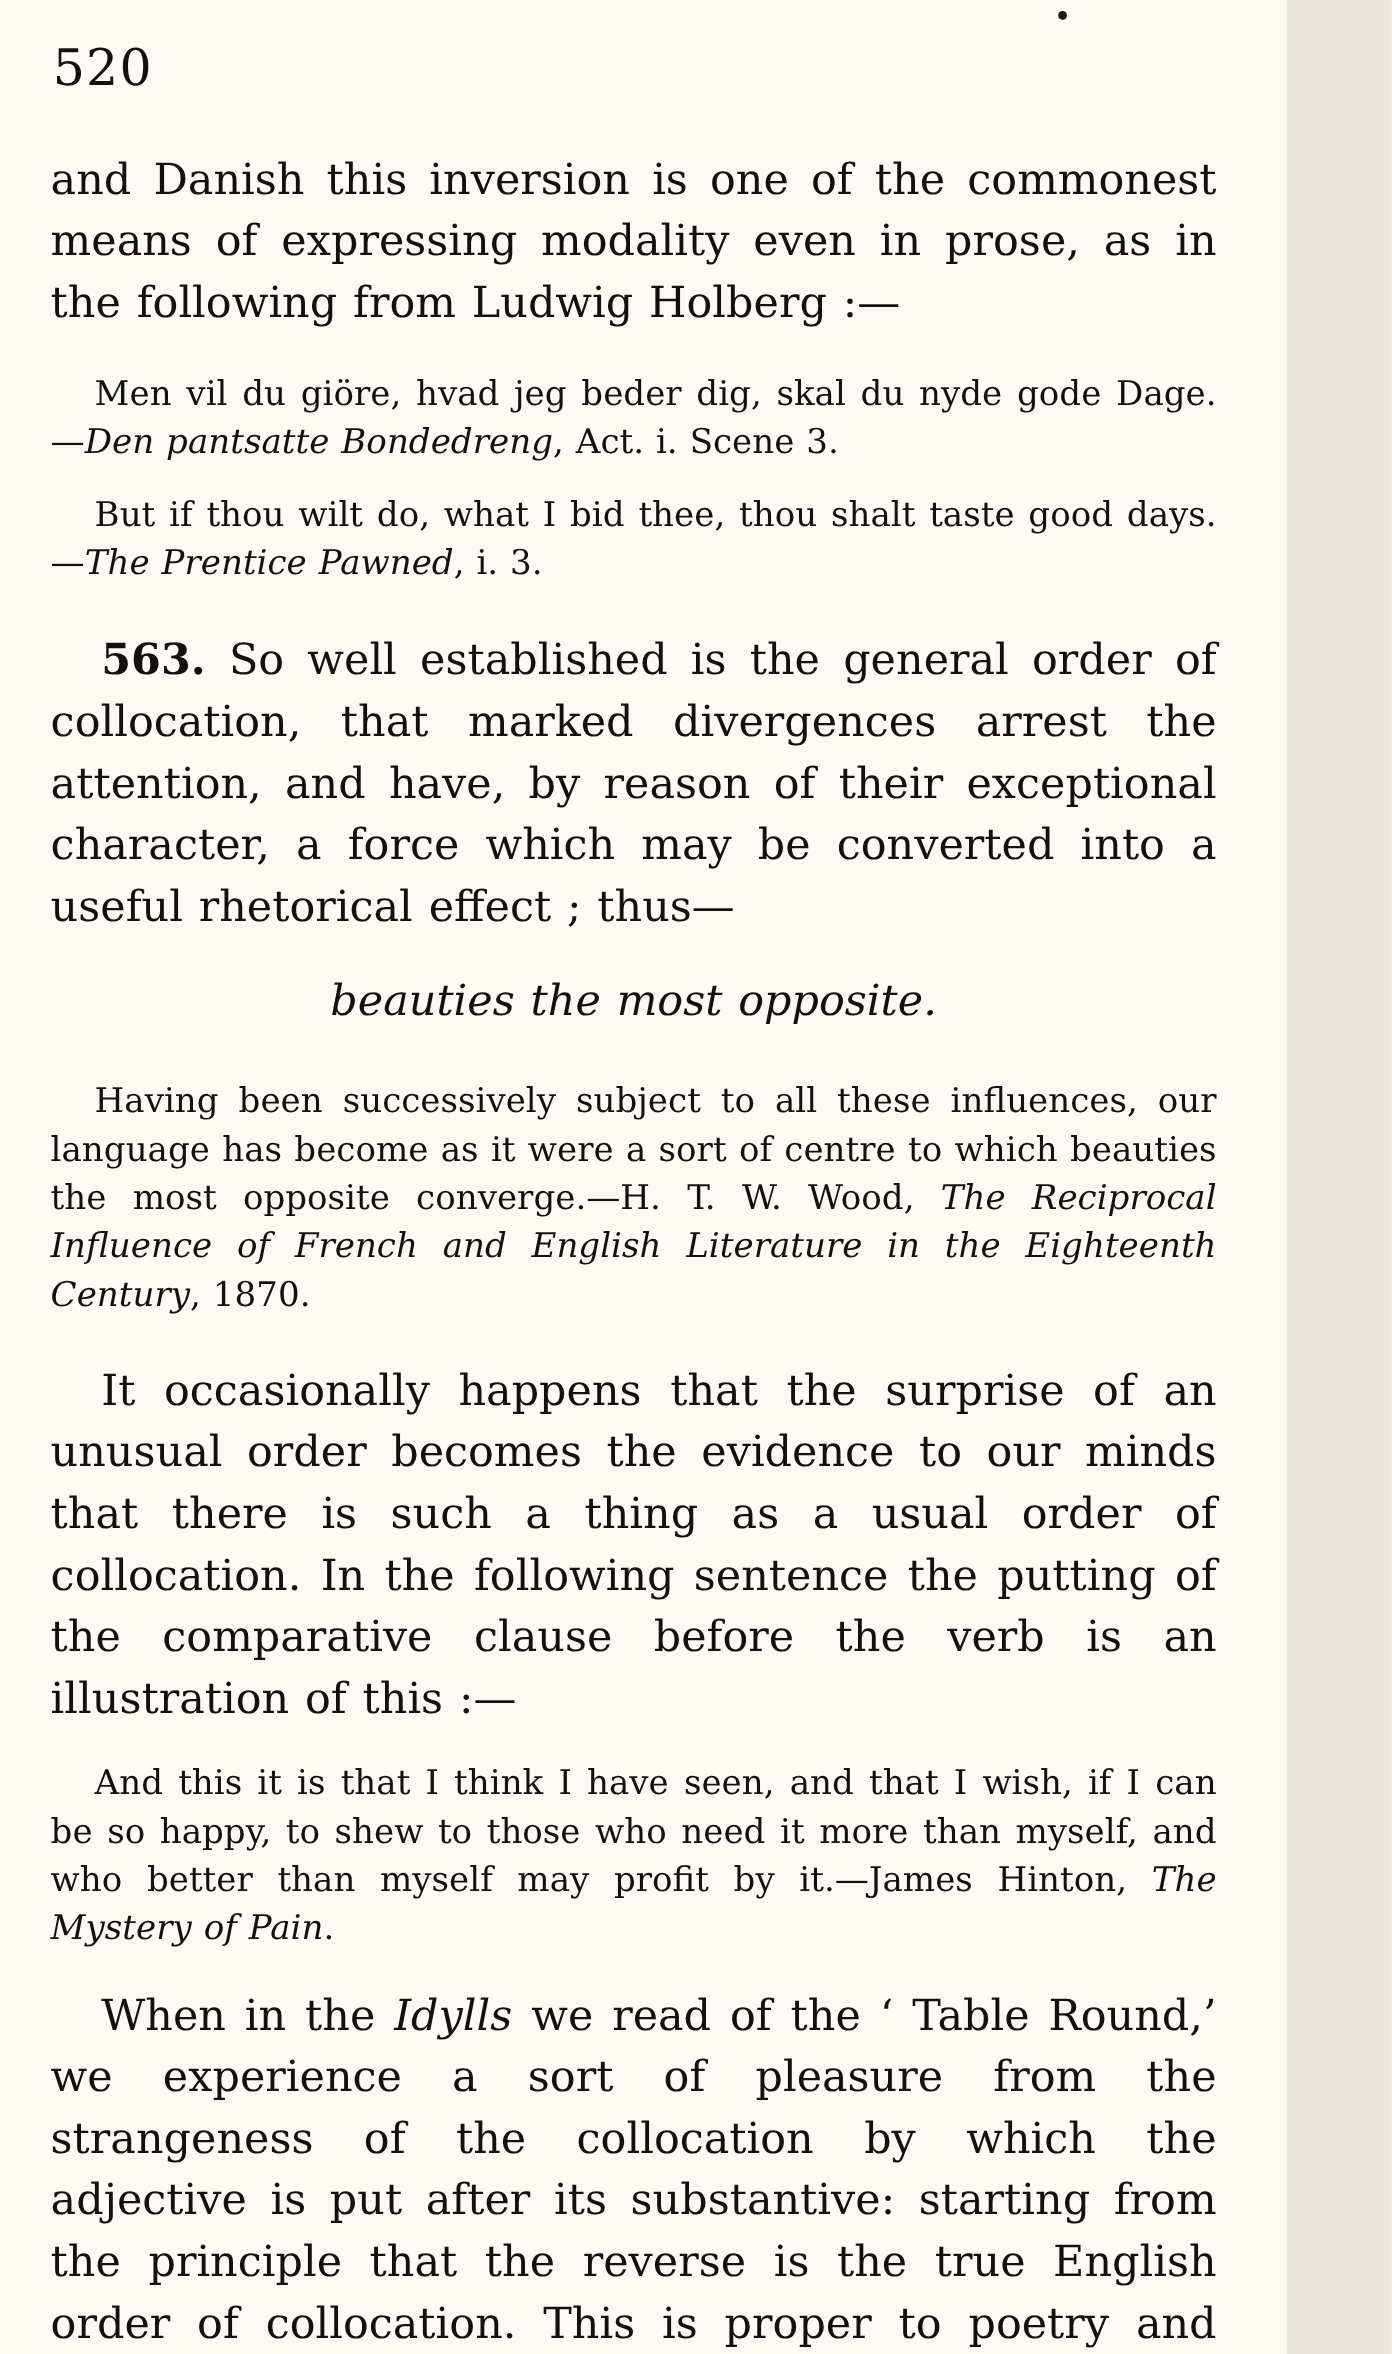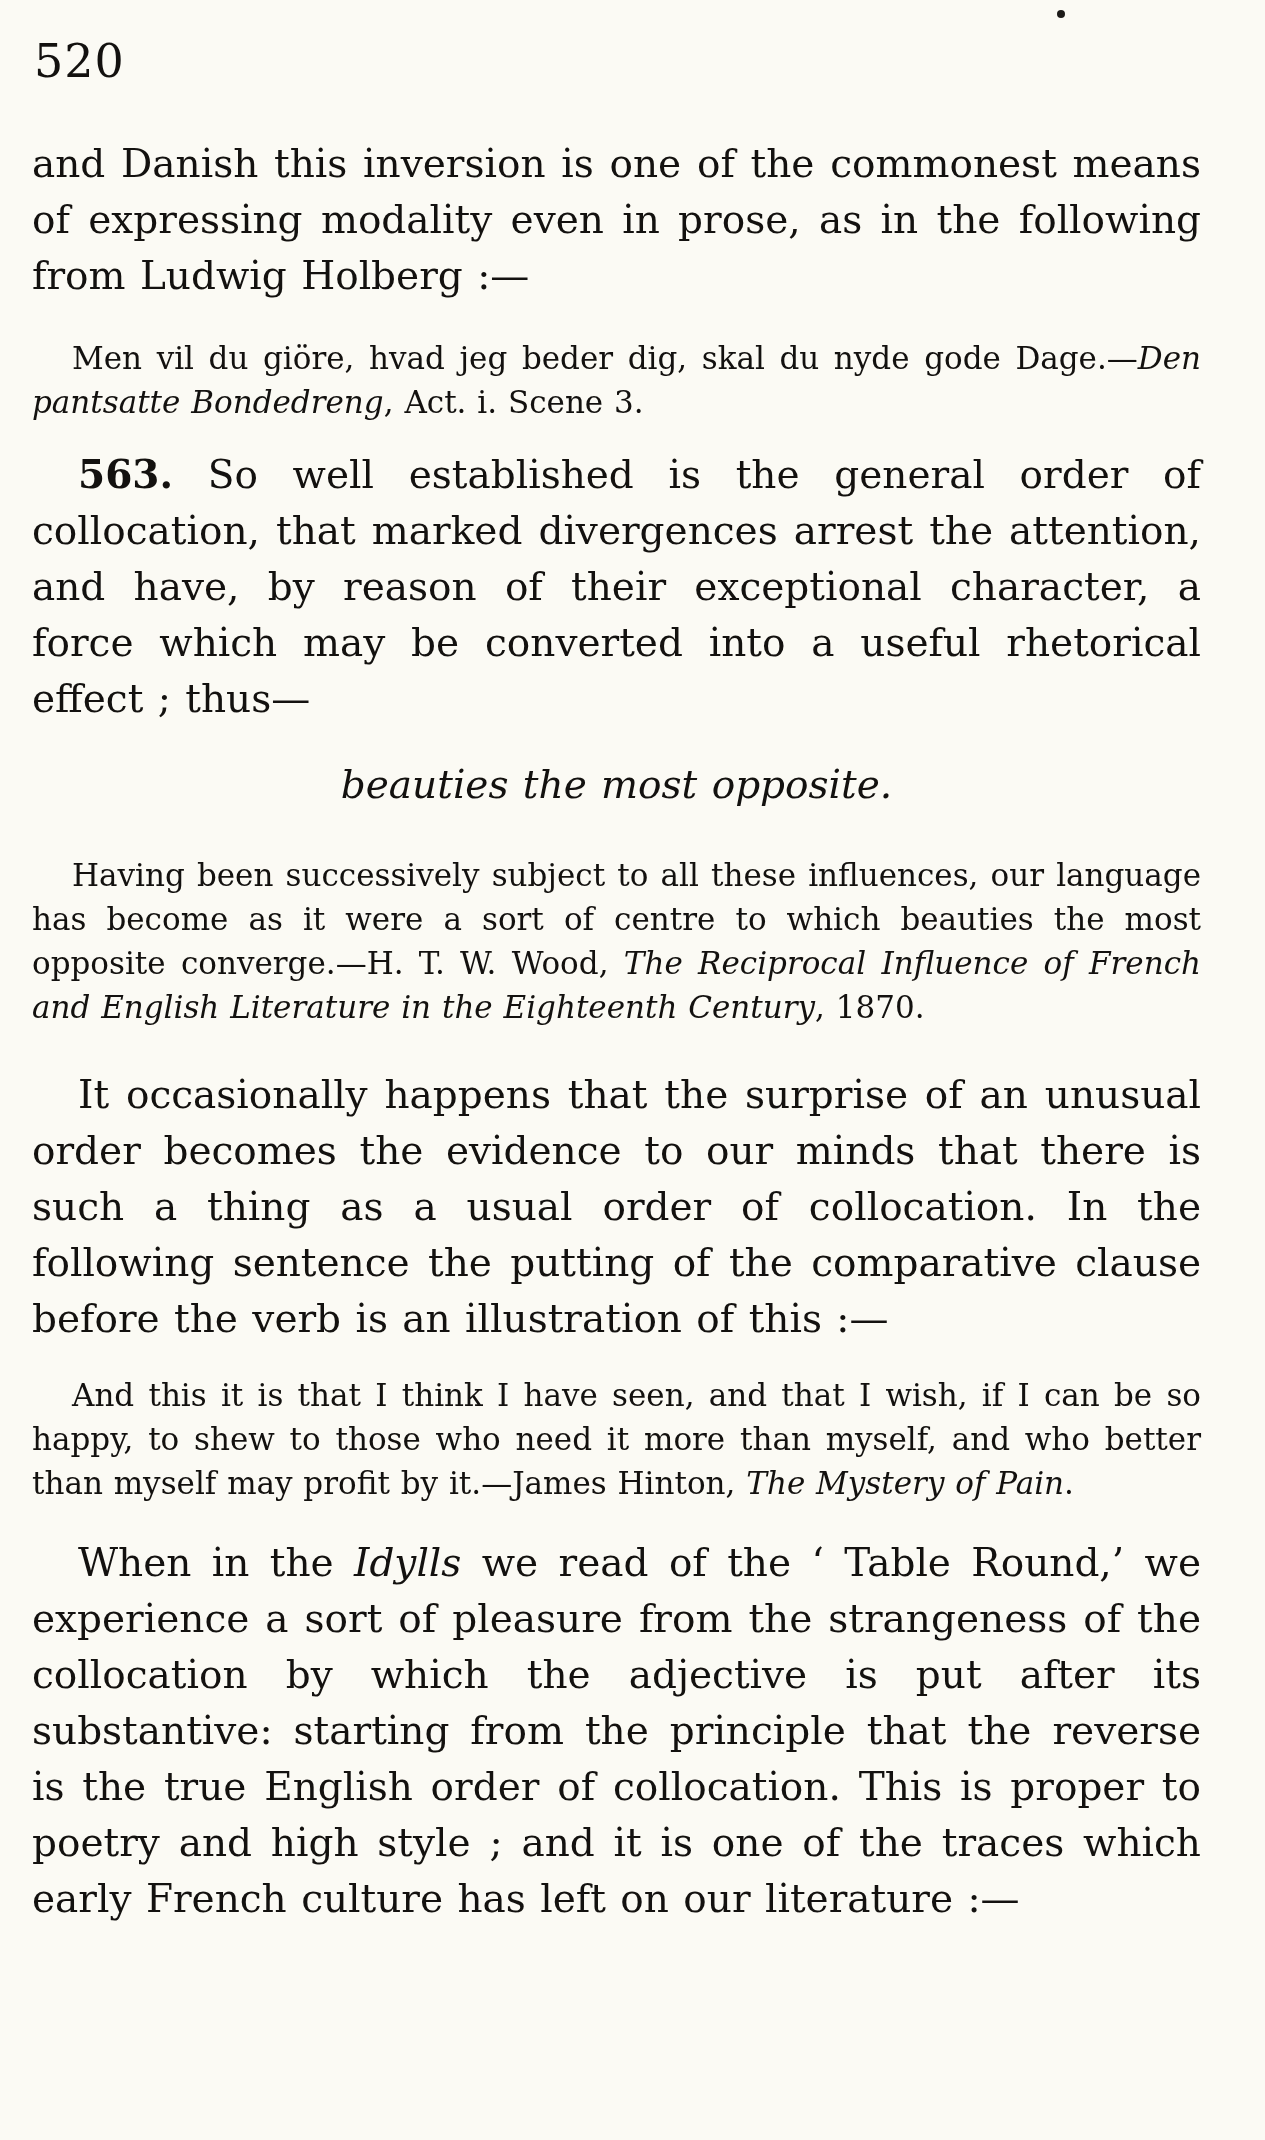--- a/index.html
+++ b/index.html
@@ -1,24 +1,24 @@
 <!DOCTYPE html>
 <html lang="en"><head>
 <meta charset="utf-8">
 <style>
   * { margin: 0; padding: 0; box-sizing: border-box; }
   html, body { background: #e9e7e1; }
   .page {
     position: relative;
-    width: 1265px;
+    width: 1170px;
     height: 2140px;
     background: #fbfaf4;
     color: #13110f;
     font-family: "DejaVu Serif", "Liberation Serif", serif;
-    padding: 30px 64px 0 32px;
+    padding: 30px 64px 0 46px;
     overflow: hidden;
   }
   .scan-dot {
     position: absolute;
     top: 10px;
     right: 200px;
     width: 8px;
     height: 8px;
     background: #1c1a18;
     border-radius: 50%;
@@ -82,20 +82,21 @@
   <div class="scan-dot"></div>
 
   <header class="page-header">
     <span class="page-number">520</span>
   </header>
 
   <p class="body-para"><span>and Danish this inversion is one of the commonest means of expressing modality even in prose, as in the following from Ludwig Holberg :—</span></p>
 
   <p class="small-para"><span>Men vil du giöre, hvad jeg beder dig, skal du nyde gode Dage.—</span><span class="run-i">Den pantsatte Bondedreng</span><span>, Act. i. Scene 3.</span></p>
 
+  <p class="small-para mb-lg"><span>But if thou wilt do, what I bid thee, thou shalt taste good days.—</span><span class="run-i">The Prentice Pawned</span><span>, i. 3.</span></p>
 
   <p class="body-para indent mb-md"><span class="run-b">563.</span><span> So well established is the general order of collocation, that marked divergences arrest the attention, and have, by reason of their exceptional character, a force which may be converted into a useful rhetorical effect ; thus—</span></p>
 
   <p class="body-para display-line"><span class="run-i">beauties the most opposite.</span></p>
 
   <p class="small-para mb-lg"><span>Having been successively subject to all these influences, our language has become as it were a sort of centre to which beauties the most opposite converge.—H. T. W. Wood, </span><span class="run-i">The Reciprocal Influence of French and English Literature in the Eighteenth Century</span><span>, 1870.</span></p>
 
   <p class="body-para indent mb-sm"><span>It occasionally happens that the surprise of an unusual order becomes the evidence to our minds that there is such a thing as a usual order of collocation.  In the following sentence the putting of the comparative clause before the verb is an illustration of this :—</span></p>
 
   <p class="small-para mb-md"><span>And this it is that I think I have seen, and that I wish, if I can be so happy, to shew to those who need it more than myself, and who better than myself may profit by it.—James Hinton, </span><span class="run-i">The Mystery of Pain</span><span>.</span></p>

